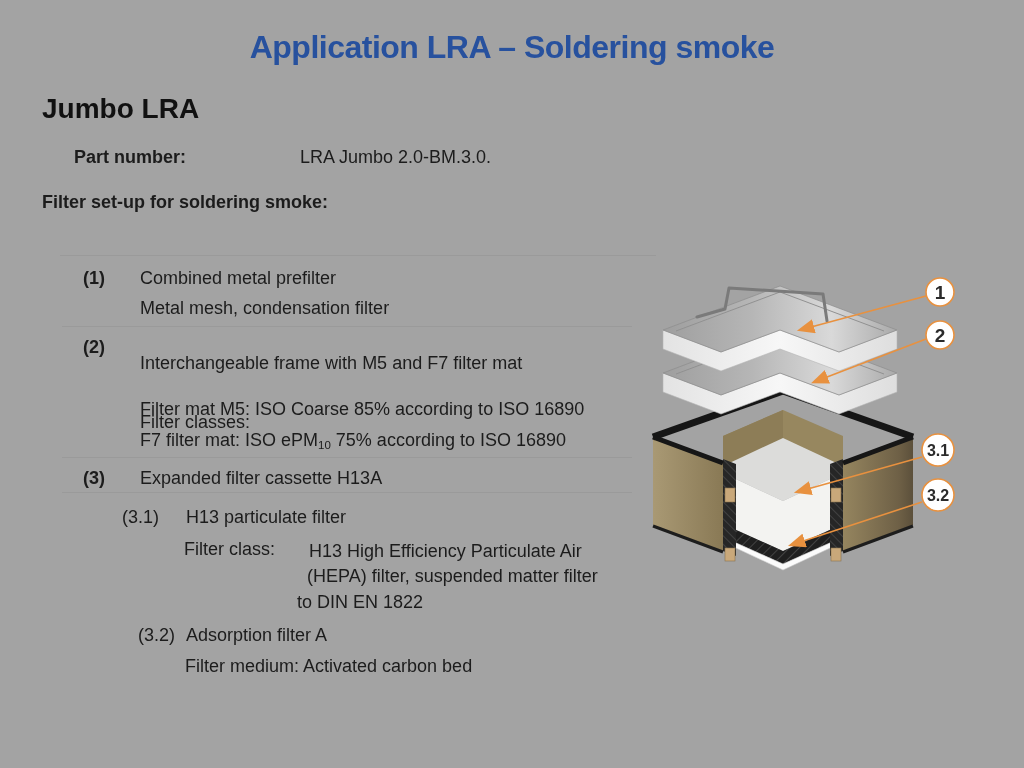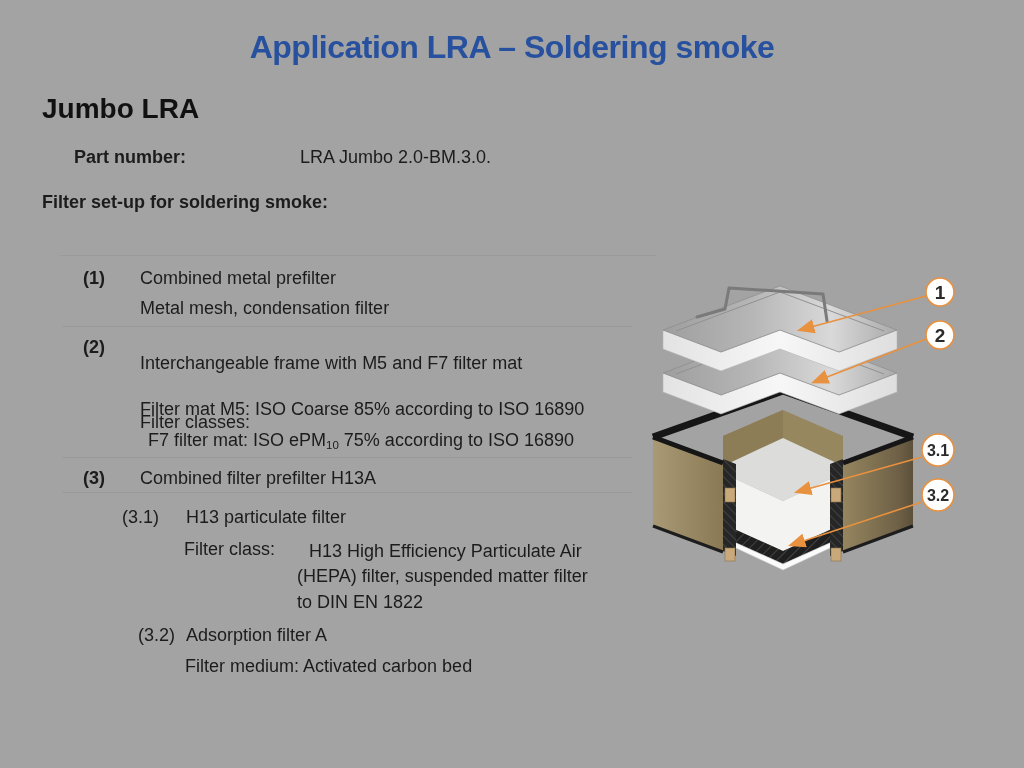--- a/index.html
+++ b/index.html
@@ -37,34 +37,34 @@
   <div class="t b" style="left:83px;  top:268px;">(1)</div>
   <div class="t" style="left:140px; top:268px;">Combined metal prefilter</div>
   <div class="t" style="left:140px; top:298px;">Metal mesh, condensation filter</div>
 
   <div class="rule" style="left:62px; top:326px; width:570px;"></div>
 
   <div class="t b" style="left:83px;  top:337px;">(2)</div>
   <div class="t" style="left:140px; top:337px;margin-top:16px;">Interchangeable frame with M5 and F7 filter mat</div>
   <div class="t" style="left:140px; top:368px;margin-top:44px;">Filter classes:</div>
   <div class="t" style="left:140px; top:399px;">Filter mat M5: ISO Coarse 85% according to ISO 16890</div>
-  <div class="t" style="left:140px; top:430px;margin-left:8px;"><span>F7 filter mat: ISO ePM</span><span class="sub">10</span><span> 75% according to ISO 16890</span></div>
+  <div class="t" style="left:140px; top:430px;"><span>F7 filter mat: ISO ePM</span><span class="sub">10</span><span> 75% according to ISO 16890</span></div>
 
   <div class="rule" style="left:62px; top:457px; width:570px;"></div>
 
   <div class="t b" style="left:83px;  top:468px;">(3)</div>
-  <div class="t" style="left:140px; top:468px;">Combined filter prefilter H13A</div>
+  <div class="t" style="left:140px; top:468px;">Expanded filter cassette H13A</div>
 
   <div class="rule" style="left:62px; top:492px; width:570px;"></div>
 
   <div class="t" style="left:122px; top:507px;">(3.1)</div>
   <div class="t" style="left:186px; top:507px;">H13 particulate filter</div>
   <div class="t" style="left:184px; top:539px;">Filter class:</div>
   <div class="t" style="left:297px; top:541px;margin-left:12px;">H13 High Efficiency Particulate Air</div>
-  <div class="t" style="left:297px; top:566px;text-align:right;">(HEPA) filter, suspended matter filter</div>
+  <div class="t" style="left:307px; top:566px;text-align:right;">(HEPA) filter, suspended matter filter</div>
   <div class="t" style="left:297px; top:592px;">to DIN EN 1822</div>
 
   <div class="t" style="left:138px; top:625px;">(3.2)</div>
   <div class="t" style="left:186px; top:625px;">Adsorption filter A</div>
   <div class="t" style="left:185px; top:656px;">Filter medium: Activated carbon bed</div>
 
   <svg class="diagram" viewBox="640 263 384 322">
     <defs>
       <linearGradient id="metalTop" gradientUnits="userSpaceOnUse" x1="663" y1="0" x2="897" y2="0">
         <stop offset="0" stop-color="#9e9e9e"></stop>

